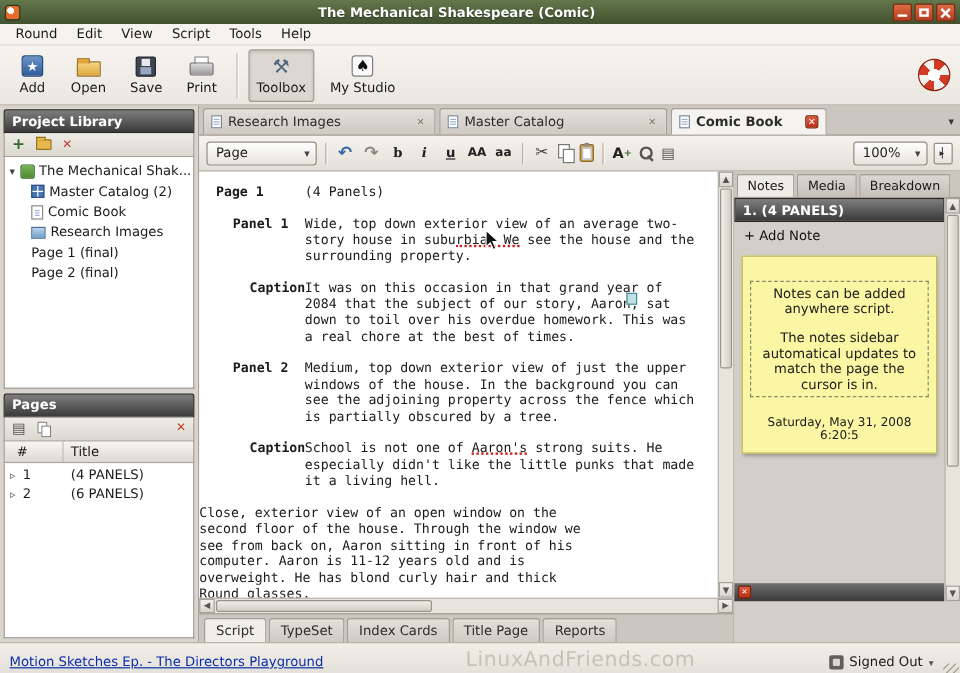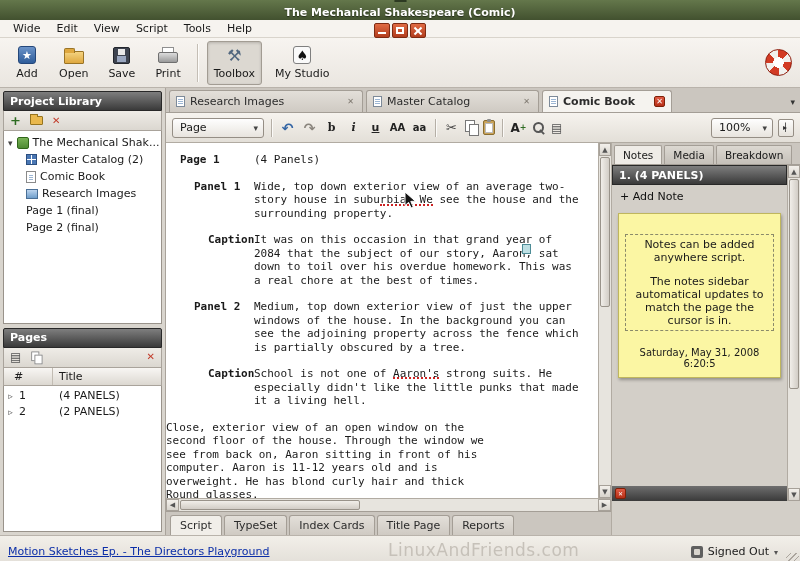--- a/index.html
+++ b/index.html
@@ -7,21 +7,21 @@
   body {
     font-family: "DejaVu Sans", sans-serif;
     font-size: 11px;
     color: #1a1a1a;
     background: #d9d5ce;
     position: relative;
     overflow: hidden;
   }
 
   
-  .titlebar { height:20px; background:linear-gradient(#64774b,#42512f); display:flex; align-items:center; padding:0 4px; gap:4px;flex-direction:column; }
+  .titlebar { height:20px; background:linear-gradient(#64774b,#42512f); display:flex; align-items:center; padding:0 4px; gap:4px; }
   .app-icon { width:13px; height:13px; border-radius:3px; background:radial-gradient(circle at 35% 35%, #ffffff 0 28%, #e96b2c 29% 100%); border:1px solid #2d3a22; }
   .win-title { flex:1; text-align:center; color:#fff; font-weight:bold; text-shadow:0 1px 1px rgba(0,0,0,.5); }
   .winbtns { display:flex; gap:2px; }
   .winbtn { width:16px; height:15px; border-radius:2px; background:linear-gradient(#e06a43,#b23d1e); border:1px solid #7e2a12; position:relative; }
   .winbtn-min::after { content:""; position:absolute; left:3px; right:3px; bottom:3px; height:2px; background:#fff; }
   .winbtn-max::after { content:""; position:absolute; left:3px; right:3px; top:3px; bottom:3px; border:2px solid #fff; }
   .winbtn-close::before, .winbtn-close::after { content:""; position:absolute; left:2px; top:6px; width:10px; height:2px; background:#fff; }
   .winbtn-close::before { transform:rotate(45deg); }
   .winbtn-close::after { transform:rotate(-45deg); }
 
@@ -86,21 +86,21 @@
   .row-exp { width:13px; text-align:center; }
   .row-exp::before { content:"▹"; font-size:9px; color:#555; }
   .row-num { width:36px; padding-left:2px; }
   .row-title { flex:1; padding-left:6px; }
 
   
   .right-region { flex:1; display:flex; flex-direction:column; min-width:0; }
   .tabstrip { height:25px; flex:none; background:#cbc6bf; border-bottom:1px solid #a49e96; display:flex; align-items:flex-end; padding:3px 3px 0; position:relative; }
   .tab { height:22px; display:flex; align-items:center; gap:5px; padding:0 6px; background:linear-gradient(#e3dfd9,#cfcac3); border:1px solid #a49e96; border-bottom:none; border-radius:3px 3px 0 0; margin-right:3px; color:#2c2c2c; }
   .tab.active { background:#f5f3ef; font-weight:bold; }
-  .tab-research { width:194px; } .tab-master { width:173px; } .tab-comic { width:130px; }
+  .tab-research { width:194px; } .tab-master { width:190px; } .tab-comic { width:130px; }
   .tab-label { flex:1; overflow:hidden; white-space:nowrap; }
   .tab-doc-icon { width:9px; height:11px; flex:none; background:#fff; border:1px solid #7d8a99; position:relative; }
   .tab-doc-icon::before { content:""; position:absolute; left:1px; right:1px; top:2px; height:1px; background:#9cb6d4; box-shadow:0 2px 0 #9cb6d4, 0 4px 0 #9cb6d4; }
   .tab-close { width:11px; height:11px; flex:none; display:flex; align-items:center; justify-content:center; color:#7d776f; font-size:8px; }
   .tab-close::before { content:"✕"; }
   .tab-close.red { background:linear-gradient(#e05a43,#b62f17); border:1px solid #7e2008; border-radius:2px; color:#fff; }
   .tabstrip-chevron { position:absolute; right:5px; bottom:5px; color:#333; font-size:9px; }
   .tabstrip-chevron::before { content:"▾"; }
 
   .editor-toolbar { height:30px; flex:none; background:linear-gradient(#f6f3ee,#e3dfd8); border-bottom:1px solid #b1aba2; display:flex; align-items:center; gap:5px; padding:0 6px; }
@@ -200,21 +200,21 @@
   <span class="app-icon"></span>
   <span class="win-title">The Mechanical Shakespeare (Comic)</span>
   <span class="winbtns">
     <span class="winbtn winbtn-min"></span>
     <span class="winbtn winbtn-max"></span>
     <span class="winbtn winbtn-close"></span>
   </span>
 </div>
 
 <div class="menubar">
-  <span class="menu-item">Wide</span>
+  <span class="menu-item">Round</span>
   <span class="menu-item">Edit</span>
   <span class="menu-item">View</span>
   <span class="menu-item">Script</span>
   <span class="menu-item">Tools</span>
   <span class="menu-item">Help</span>
 </div>
 
 <div class="toolbar">
   <div class="tbtn">
     <span class="ticon">
@@ -308,21 +308,21 @@
     </div>
     <div class="rows-box">
       <div class="prow">
         <span class="row-exp"></span>
         <span class="row-num">1</span>
         <span class="row-title">(4 PANELS)</span>
       </div>
       <div class="prow">
         <span class="row-exp"></span>
         <span class="row-num">2</span>
-        <span class="row-title">(2 PANELS)</span>
+        <span class="row-title">(6 PANELS)</span>
       </div>
     </div>
   </div>
 
   <div class="right-region">
 
     <div class="tabstrip">
       <div class="tab tab-research">
         <span class="tab-doc-icon"></span>
         <span class="tab-label">Research Images</span>

